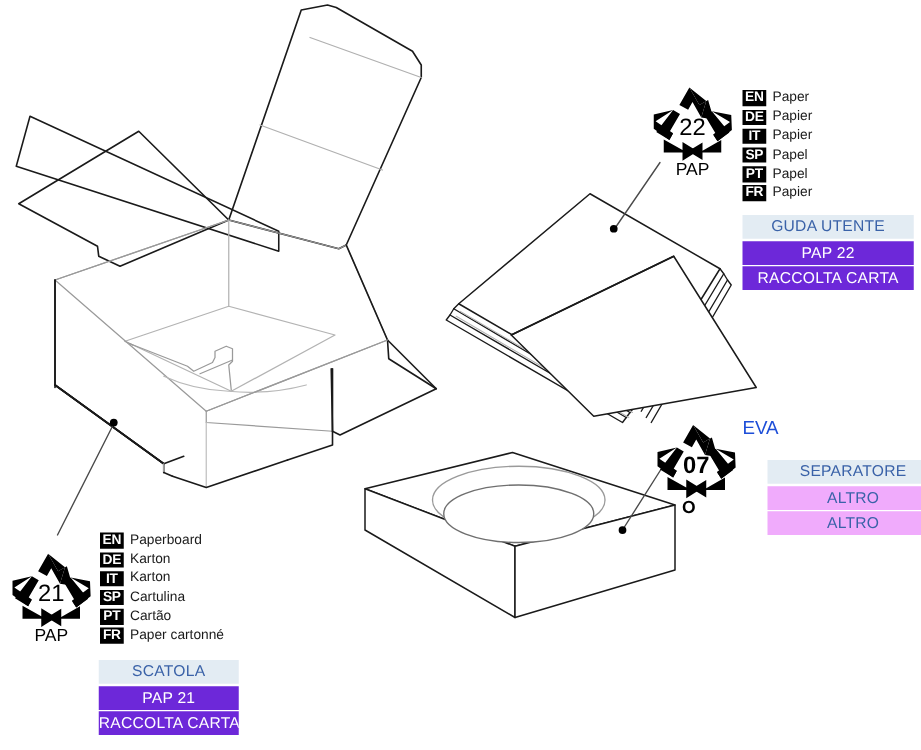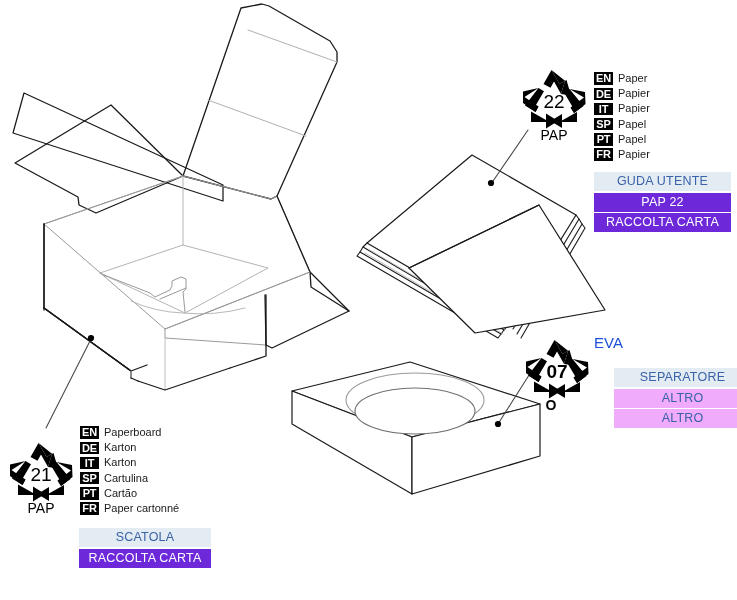--- a/index.html
+++ b/index.html
@@ -266,22 +266,23 @@
     <div class="lang-row">
       <span class="lang-tag">PT</span>
       <span class="lang-name">Cartão</span>
     </div>
     <div class="lang-row">
       <span class="lang-tag">FR</span>
       <span class="lang-name">Paper cartonné</span>
     </div>
   </div>
 
-  <div class="bars" style="left:79px; top:528px; width:132px;">
+  <div class="bars" style="left:79px; top:528px; width:112px;">
     <div class="bar light">SCATOLA</div>
+    <div class="bar blue">PAP 21</div>
     <div class="bar blue">RACCOLTA CARTA</div>
   </div>
 
   <div class="sym" style="left:521px; top:67px;">
     <svg width="66" height="76" viewBox="0 0 66 76">
       <g fill="#000000" stroke="none">
         <path d="M 22.5,17.0 L 30.5,3.0 L 38.5,17.0 L 44.0,13.8 L 40.0,27.0
                  L 33.0,14.6 L 29.5,20.8 Z"></path>
         <path d="M 30.5,3.0 L 38.5,17.0 L 45.5,13.0 L 50.0,28.5 L 40.0,27.0 L 44.0,13.8 Z"></path>
         <path d="M 17.5,21.0 L 3.5,30.0 L 17.5,39.5 L 14.5,45.0 L 2.0,36.0 L 2.0,24.5 Z"></path>

